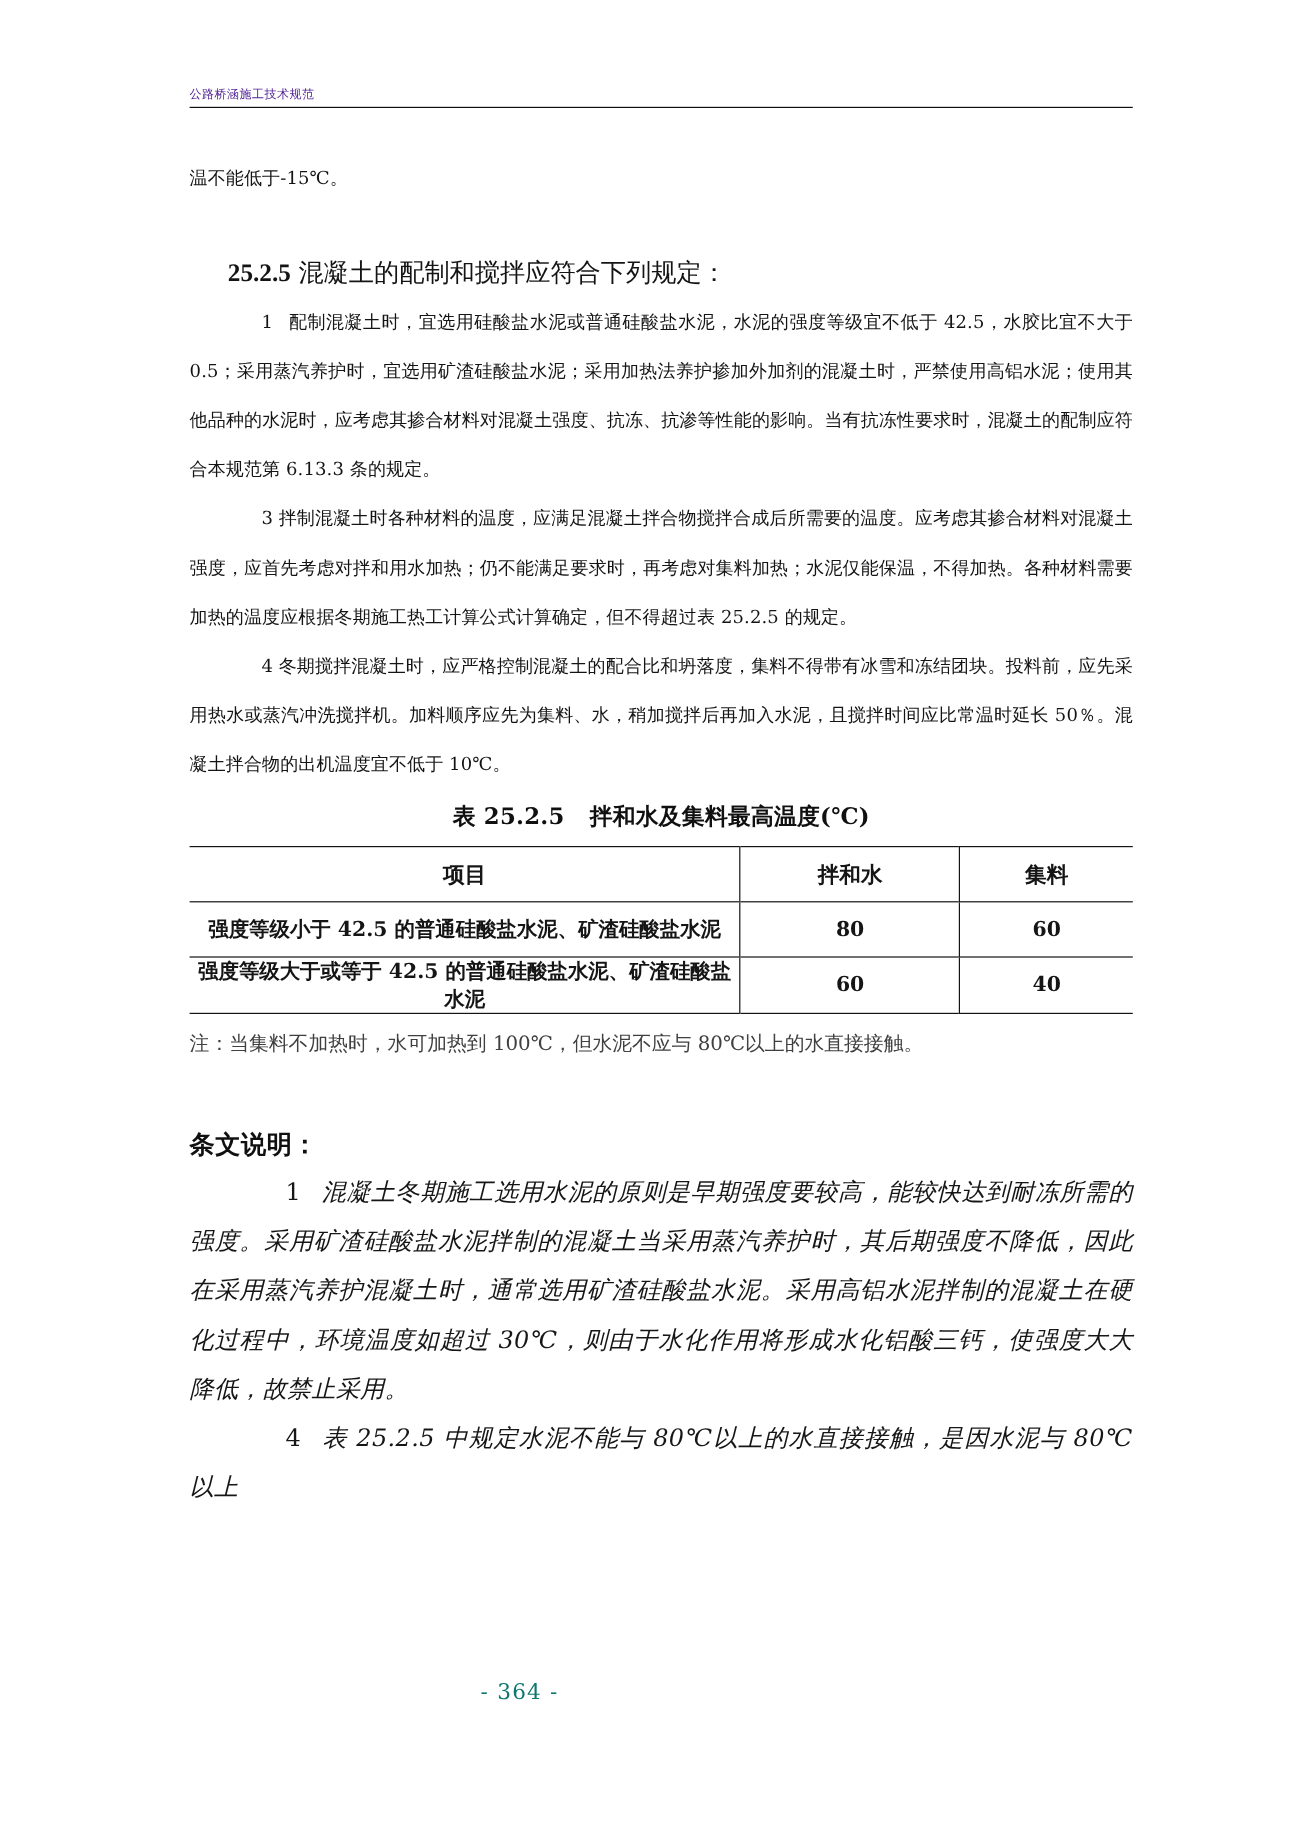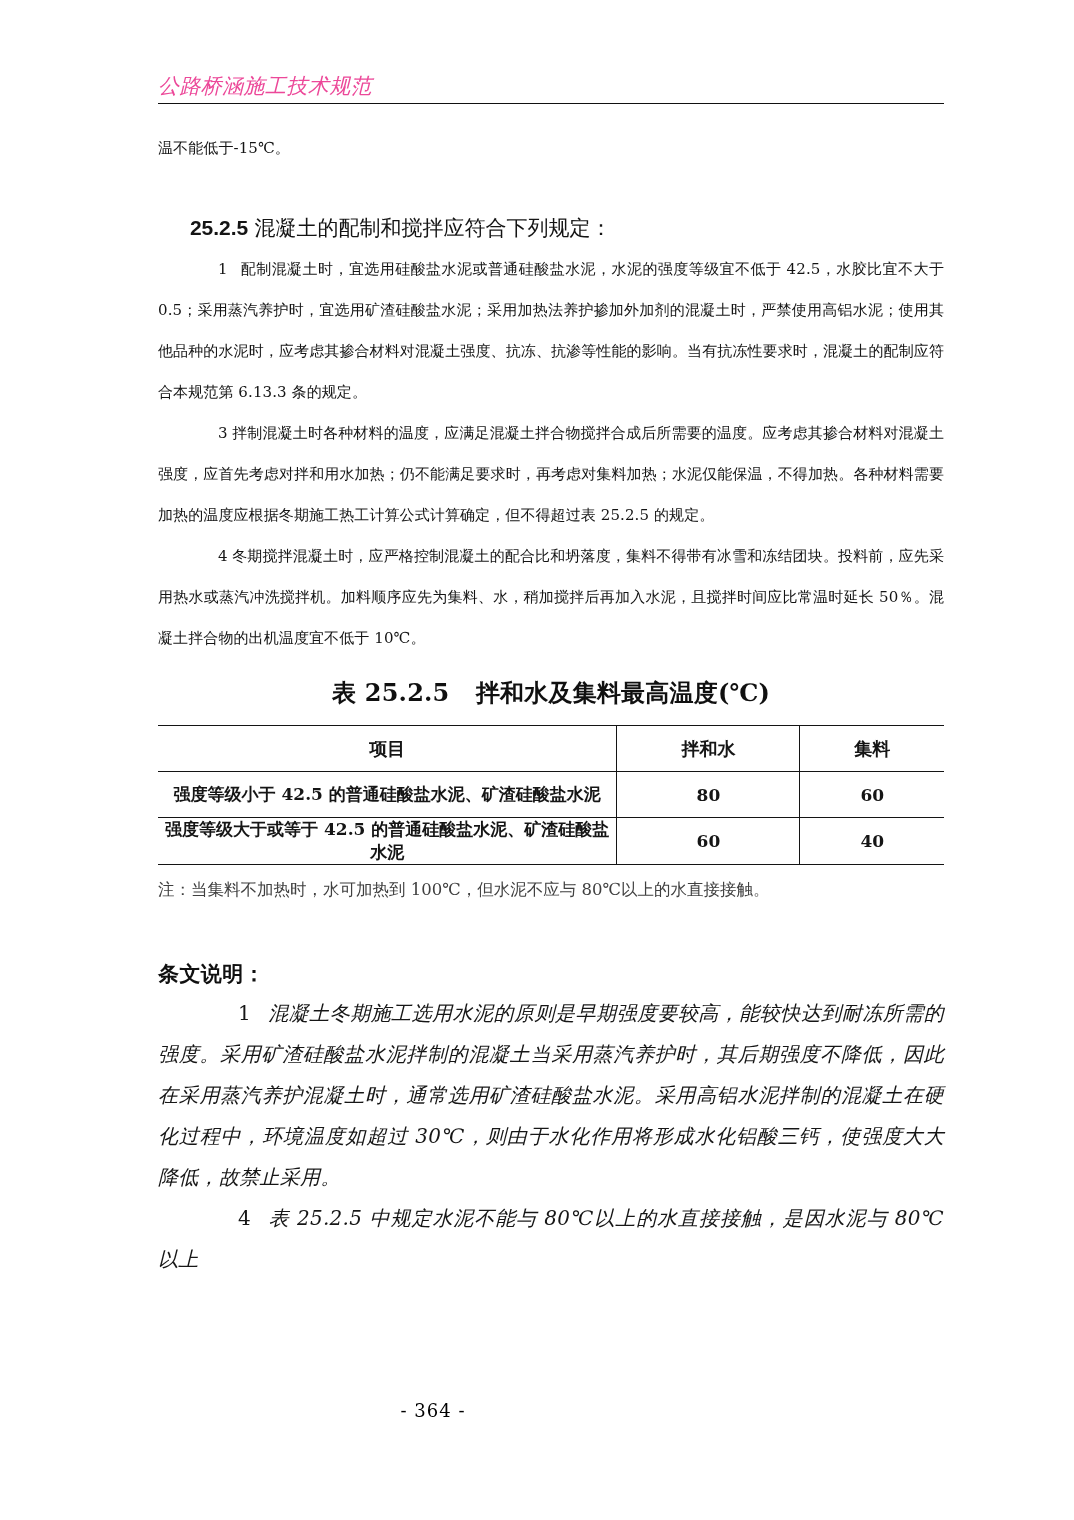--- a/index.html
+++ b/index.html
@@ -21,26 +21,25 @@
   }
 
   
   .header {
     position: absolute;
     left: 158px;
     top: 72px;
     width: 786px;
   }
   .header-title {
-    font-size: 21px;
+    font-size: 10px;
     letter-spacing: 0.4px;
-    color: #ec4899;
+    color: #4c1d95;
     padding-bottom: 3px;
     white-space: nowrap;
-    font-style: italic;
   }
   .header-rule {
     border-bottom: 1.6px solid #111111;
     width: 100%;
   }
 
   
   .content {
     position: absolute;
     left: 158px;
@@ -62,33 +61,33 @@
     font-size: 21px;
     line-height: 41px;
     color: #141414;
   }
   .gap-lg { height: 38px; }
   .gap-sm { height: 2px; }
 
   .indent1 { text-indent: 2em; }
   .clause-num {
     font-weight: bold;
-    font-family: Liberation Sans, sans-serif;
+    font-family: Liberation Serif, serif;
   }
   .numlead { display: inline-block; }
 
   
   .sp { display: inline-block; width: 0.85em; }
   .sp-tight { display: inline-block; width: 0.30em; }
 
   
   .table-caption {
-    margin: 15px;
+    margin: 4px;
     text-align: center;
-    font-size: 24px;
+    font-size: 19px;
     font-weight: bold;
     line-height: 34px;
     letter-spacing: 0.2px;
     color: #101010;
   }
   .table-caption .capnum { font-weight: bold; }
   .capgap { display: inline-block; width: 1.1em; }
 
   table.datatable {
     width: 786px;
@@ -147,21 +146,21 @@
   p.explain .up { font-style: normal; }
 
   
   .page-number {
     position: absolute;
     left: 0;
     top: 1400px;
     width: 866px;
     text-align: center;
     font-size: 18px;
-    color: #000000;
+    color: #0f766e;
     letter-spacing: 1px;
   }
 </style>
 </head>
 <body>
 
 <div class="page">
 
   <div class="header">
     <div class="header-title">公路桥涵施工技术规范</div>

